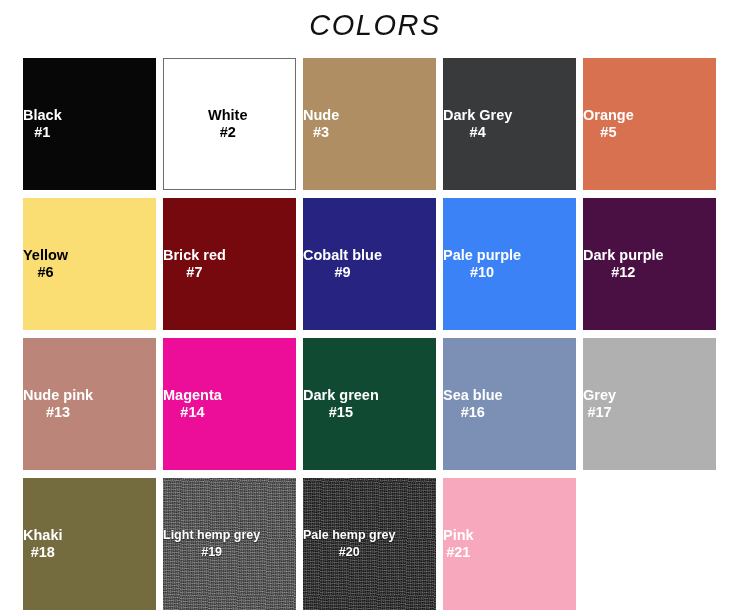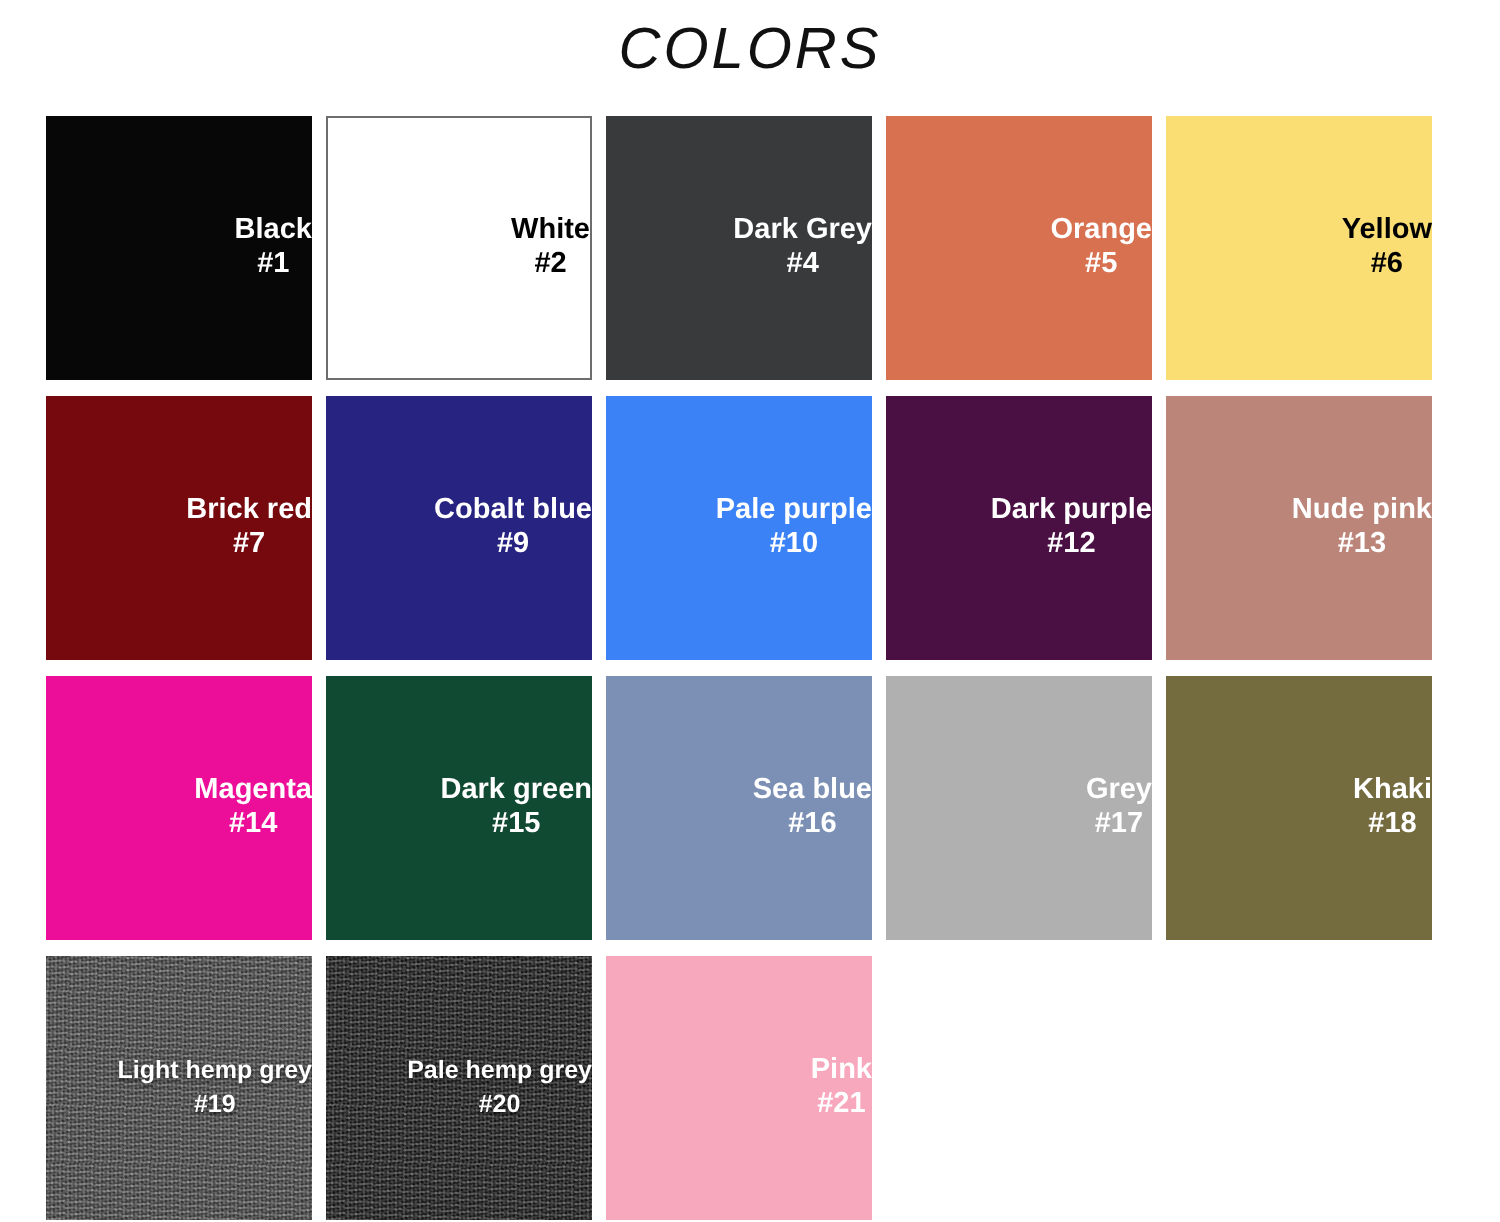--- a/index.html
+++ b/index.html
@@ -45,21 +45,21 @@
     grid-template-rows: repeat(4, 132px);
     column-gap: 7px;
     row-gap: 8px;
   }
   .swatch {
     position: relative;
     width: 133px;
     height: 132px;
     display: flex;
     align-items: center;
-    justify-content: flex-end;
+    justify-content: flex-start;
     box-sizing: border-box;
     overflow: hidden;
   }
   .swatch.bordered {
     border: 1px solid #6d6d6d;
   }
   .swatch-label {
     position: relative;
     z-index: 2;
     text-align: center;
@@ -135,20 +135,26 @@
           <span class="name">Black</span>
           <span class="code">#1</span>
         </div>
       </div>
       <div class="swatch bordered dark-text" style="background: rgb(255, 255, 255); padding-left: 44px;">
         <div class="swatch-label">
           <span class="name">White</span>
           <span class="code">#2</span>
         </div>
       </div>
+      <div class="swatch" style="background: rgb(176, 142, 99);">
+        <div class="swatch-label">
+          <span class="name">Nude</span>
+          <span class="code">#3</span>
+        </div>
+      </div>
       <div class="swatch" style="background: rgb(56, 58, 60);">
         <div class="swatch-label">
           <span class="name">Dark Grey</span>
           <span class="code">#4</span>
         </div>
       </div>
       <div class="swatch" style="background: rgb(216, 113, 79);">
         <div class="swatch-label">
           <span class="name">Orange</span>
           <span class="code">#5</span>

